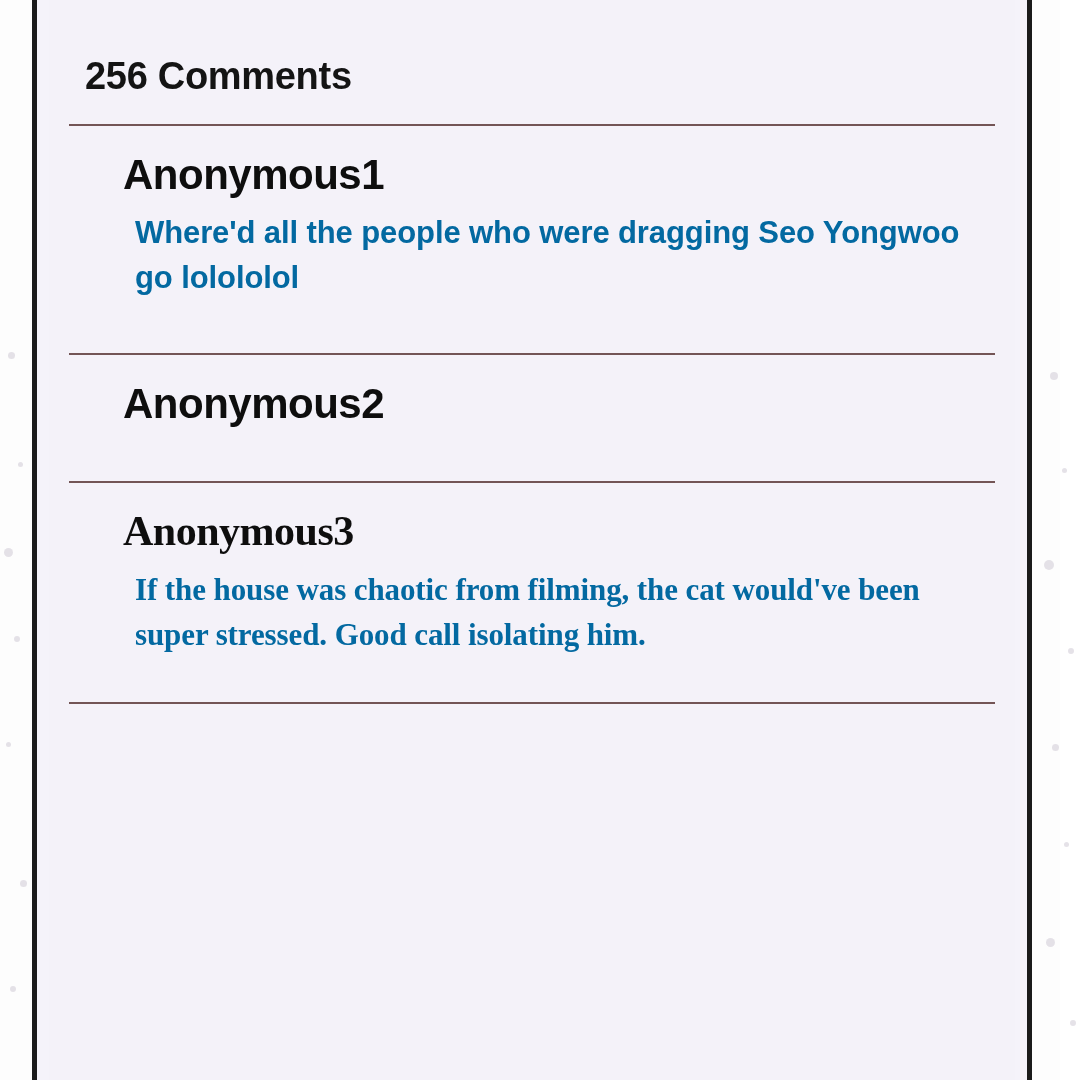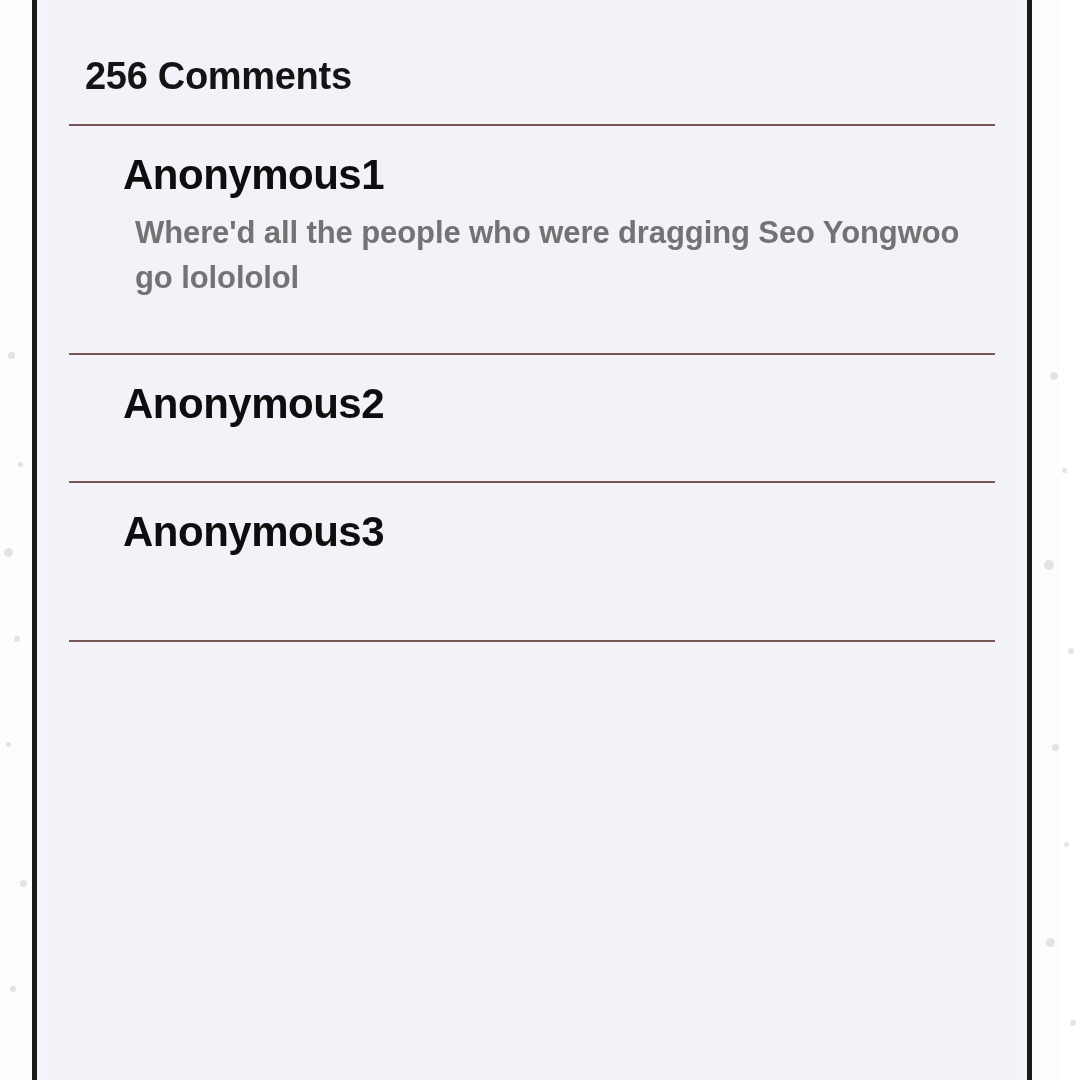--- a/index.html
+++ b/index.html
@@ -84,31 +84,31 @@
     font-size: 42px;
     font-weight: 700;
     color: #0e0e0e;
     letter-spacing: -0.5px;
     line-height: 1.08;
     margin: 0 0 14px 0;
   }
   .comment-body {
     font-size: 31px;
     font-weight: 600;
-    color: #737373;
+    color: #0369a1;
     line-height: 1.45;
     letter-spacing: -0.1px;
     margin: 0;
     padding-left: 12px;
     max-width: 900px;
   }
 
   .c1 { padding-bottom: 52px; }
   .c2 { }
-  .c3 { padding-bottom: 72px; }
+  .c3 { padding-bottom: 44px; font-family: Liberation Serif, serif; }
   .c4 { padding-bottom: 0; }
 </style>
 </head>
 <body>
 
 <div id="page">
 
   <div class="paper-speck" style="left:8px;  top:352px;  width:7px;  height:7px;"></div>
   <div class="paper-speck" style="left:18px; top:462px;  width:5px;  height:5px;"></div>
   <div class="paper-speck" style="left:4px;  top:548px;  width:9px;  height:9px;"></div>
@@ -142,20 +142,21 @@
         <div class="divider"></div>
 
         <div class="comment c2">
           <div class="comment-author">Anonymous2</div>
         </div>
 
         <div class="divider"></div>
 
         <div class="comment c3">
           <div class="comment-author">Anonymous3</div>
+          <div class="comment-body">If the house was chaotic from filming, the cat would've been super stressed. Good call isolating him.</div>
         </div>
 
         <div class="divider"></div>
 
 
       </div>
     </div>
   </div>
 </div>
 

